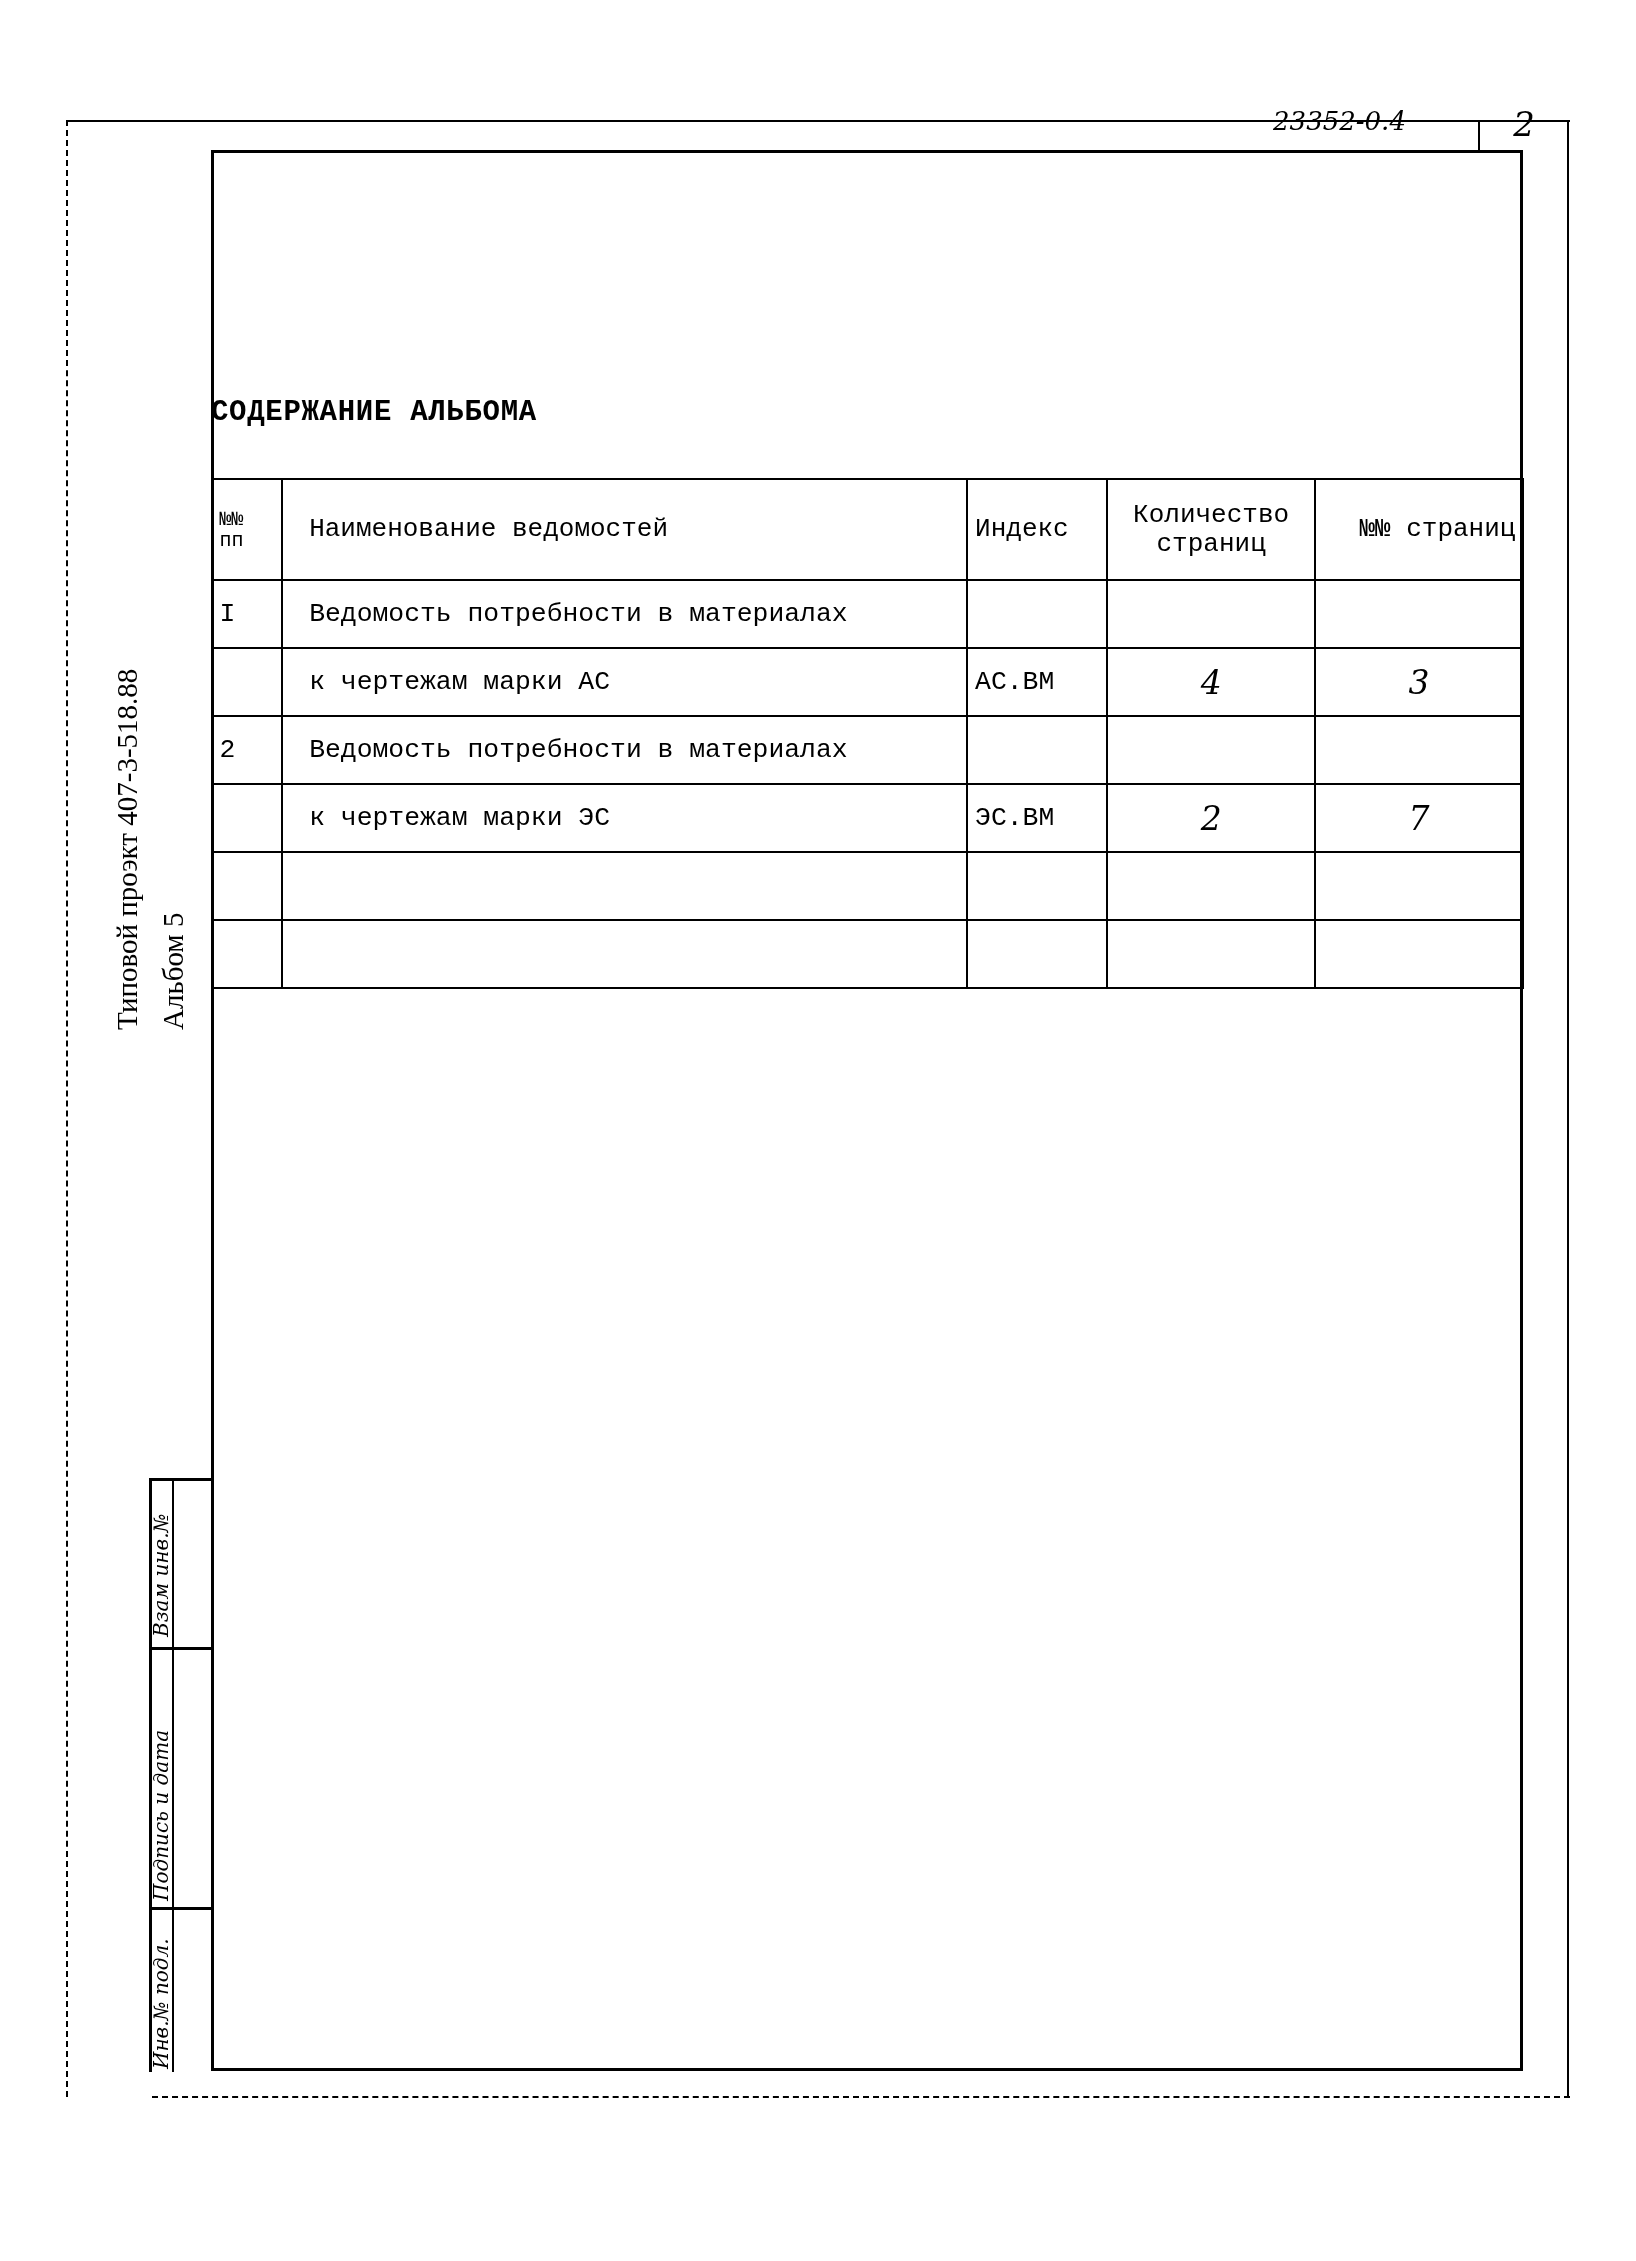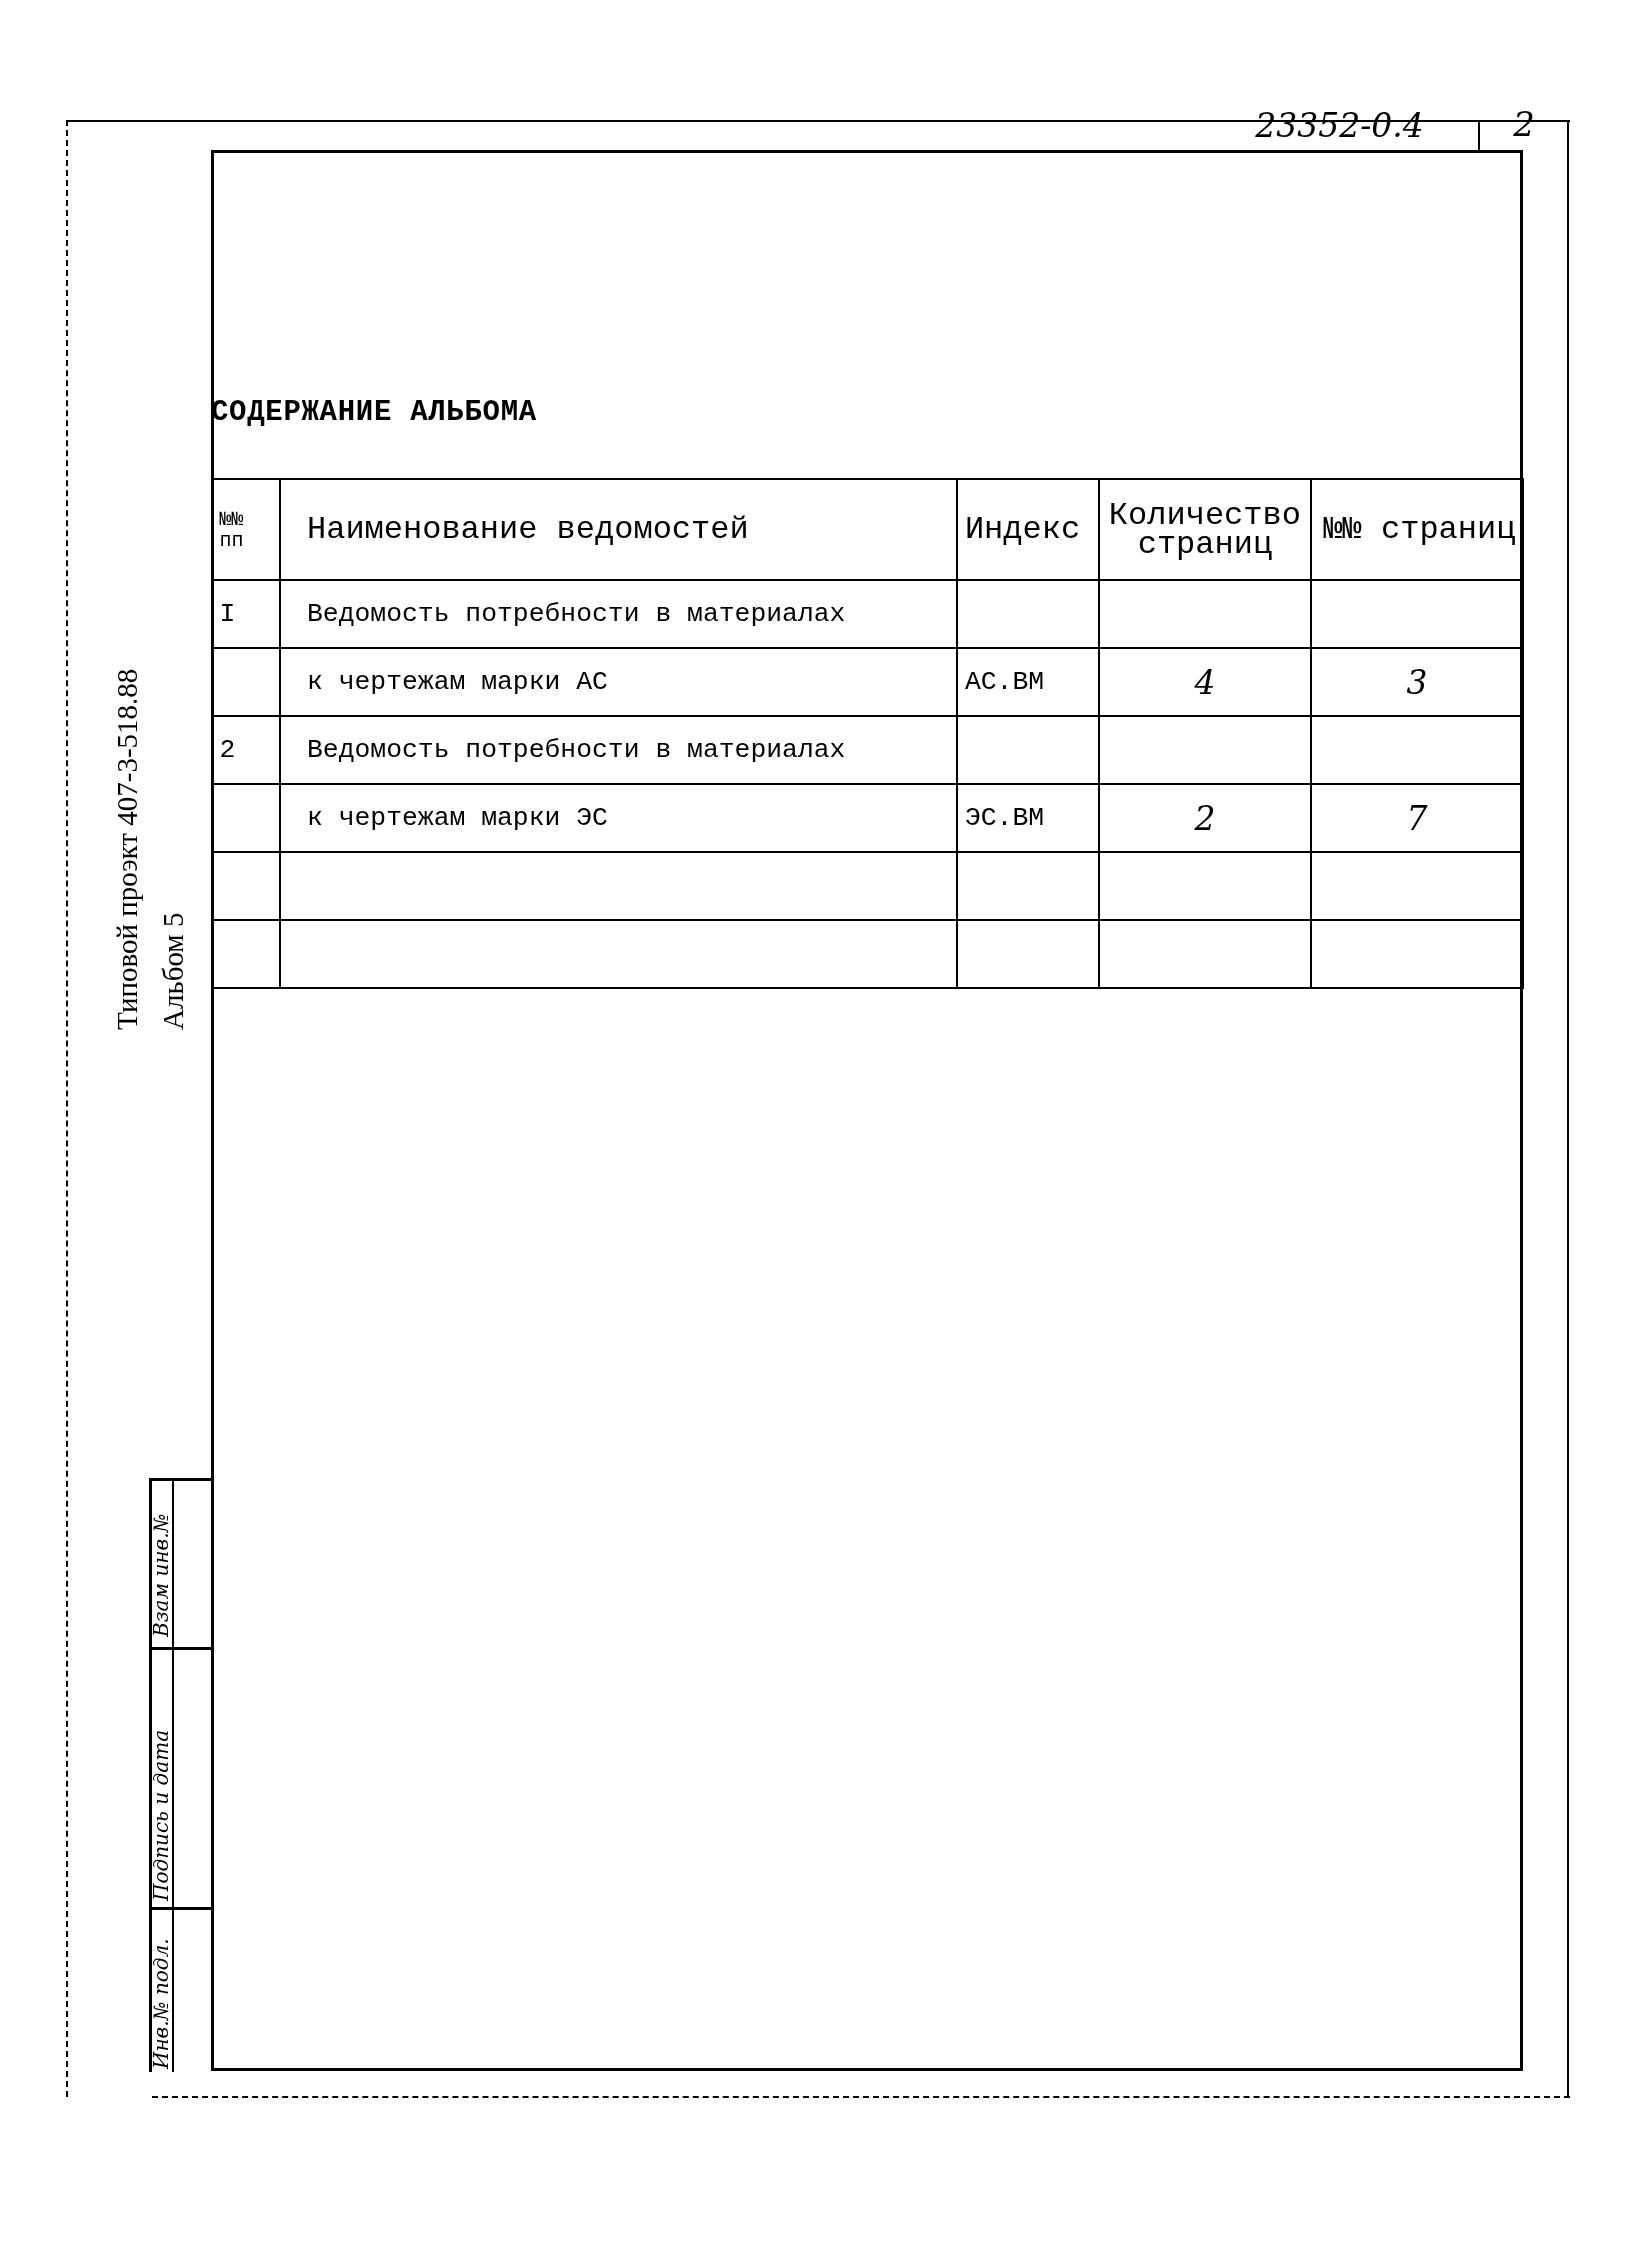--- a/index.html
+++ b/index.html
@@ -3,27 +3,27 @@
 <meta charset="utf-8">
 <style>
   html,body{margin:0;padding:0;background:#fff;}
   body{width:1637px;height:2261px;position:relative;overflow:hidden;font-family:"Liberation Mono","DejaVu Sans Mono",monospace;color:#000;}
   .abs{position:absolute;}
   .outer-top{left:66px;top:120px;width:1504px;height:0;border-top:2.6px solid #000;}
   .outer-right{left:1567px;top:120px;width:0;height:1977px;border-left:2.6px solid #000;}
   .outer-left{left:66px;top:120px;width:0;height:1977px;border-left:2px dashed #000;}
   .outer-bottom{left:152px;top:2096px;width:1418px;height:0;border-top:2px dashed #000;}
   .inner-frame{left:211px;top:150px;width:1312px;height:1921px;border:3.3px solid #000;box-sizing:border-box;}
-  .doc-code{left:1201px;top:106px;width:277px;height:46px;font-family:"DejaVu Serif",serif;font-style:italic;font-size:33px;text-align:center;}
+  .doc-code{left:1201px;top:106px;width:277px;height:46px;font-family:"DejaVu Serif",serif;font-style:italic;font-size:26px;text-align:center;}
   .sheet-div{left:1478px;top:120px;height:30px;border-left:2.6px solid #000;}
   .sheet-no{left:1481px;top:104px;width:86px;height:46px;font-family:"DejaVu Serif",serif;font-style:italic;font-size:34px;text-align:center;}
   .title{left:211px;top:396px;width:1312px;text-align:left;font-size:29px;font-weight:bold;letter-spacing:0.7px;}
   table.toc{position:absolute;left:211px;top:478px;width:1313px;border-collapse:collapse;}
   table.toc td, table.toc th{border:2.6px solid #000;font-weight:normal;font-size:26.4px;padding:0 6.6px;white-space:nowrap;overflow:hidden;}
-  table.toc th{height:99px;font-size:32px;line-height:29px;}
+  table.toc th{height:99px;font-size:26px;line-height:29px;}
   table.toc td{height:66px;}
   .c1{width:59px;text-align:left;}
   .c2{width:667px;text-align:left;padding-left:26.4px !important;}
   .c3{width:129px;text-align:left;}
   .c4{width:198px;text-align:center;}
   .c5{width:198px;text-align:right;}
   .hand{font-family:"DejaVu Serif",serif;font-style:italic;font-size:33px !important;}
   .small-hdr{font-size:20px !important;line-height:21px !important;}
   .vert{transform:rotate(-90deg);transform-origin:left top;white-space:nowrap;font-family:"Liberation Serif",serif;}
   .vt1{left:111px;top:1030px;font-size:29px;}

